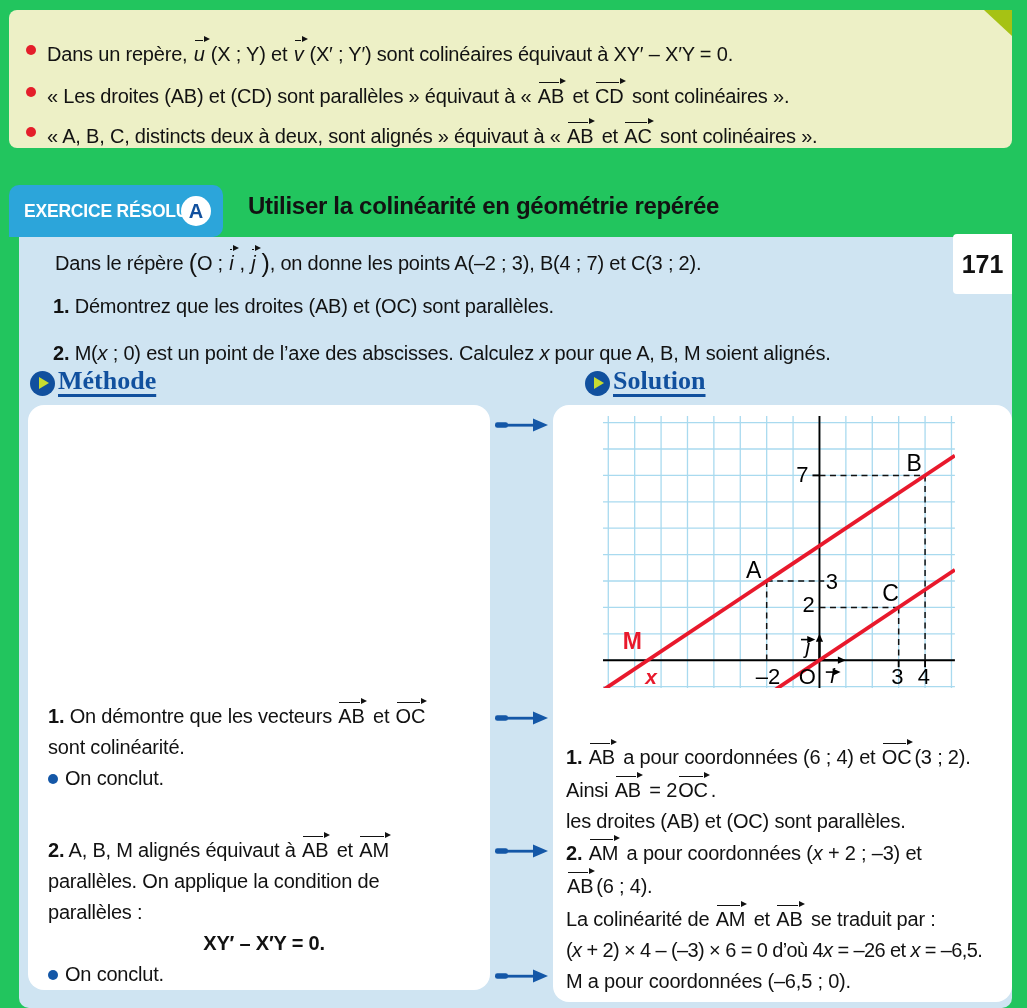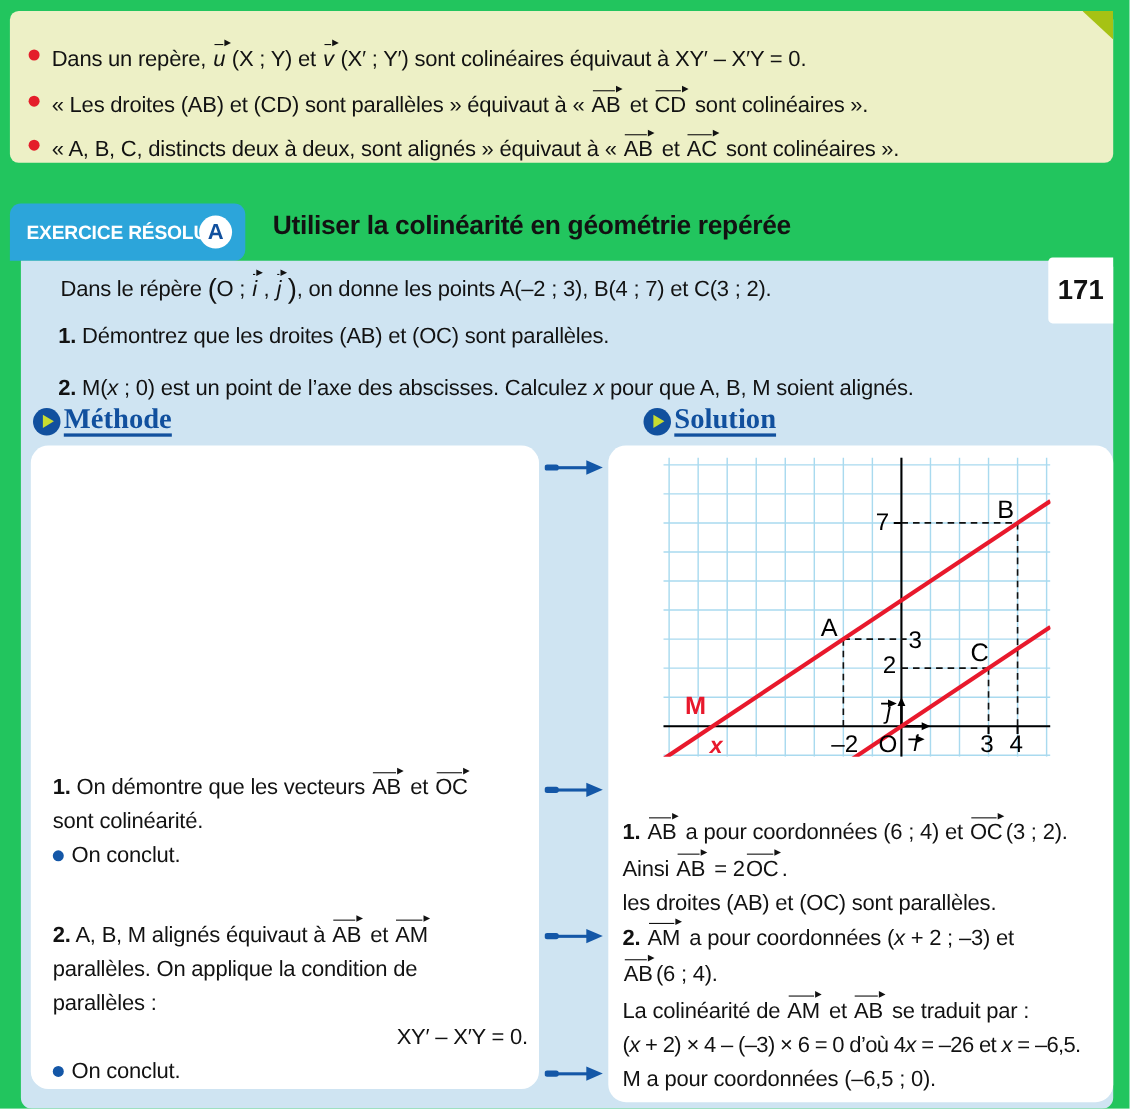--- a/index.html
+++ b/index.html
@@ -49,21 +49,21 @@
   .box-methode{left:28px;top:405px;width:462px;height:585px;}
   .box-solution{left:553px;top:405px;width:459px;height:597px;}
 
   
   .flow-arrow{position:absolute;left:495px;width:54px;height:16px;fill:var(--arrow-blue,#1457a7);}
   .fa1{top:417px}.fa2{top:710px}.fa3{top:843px}.fa4{top:968px}
 
   
   .rich{position:absolute;font-size:20px;letter-spacing:-0.2px;}
   .rich .line{line-height:31px;white-space:nowrap;}
-  .rich .line.center{text-align:right;}
+  .rich .line.center{text-align:center;font-weight:bold;}
   .rich .line.tight{letter-spacing:-0.6px;}
   .stmt .line{line-height:26px;white-space:nowrap;}
   #m-step0{left:48px;top:411px;}
   #m-step1{left:48px;top:699px;width:432px;}
   #m-step2{left:48px;top:833px;width:432px;}
   #s-step1{left:566px;top:703px;width:442px;margin-top:37px;}
   #s-step2{left:566px;top:836px;width:442px;}
 
   .dot{display:inline-block;width:10px;height:10px;border-radius:50%;background:var(--arrow-blue,#1457a7);
        margin-right:7px;vertical-align:1px;}

